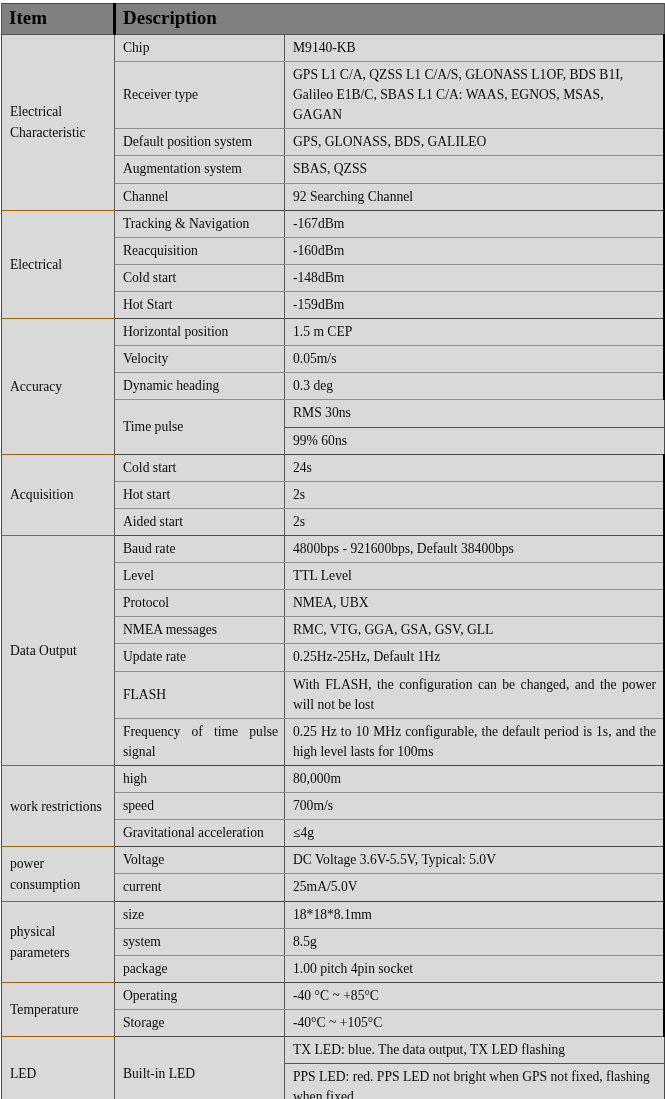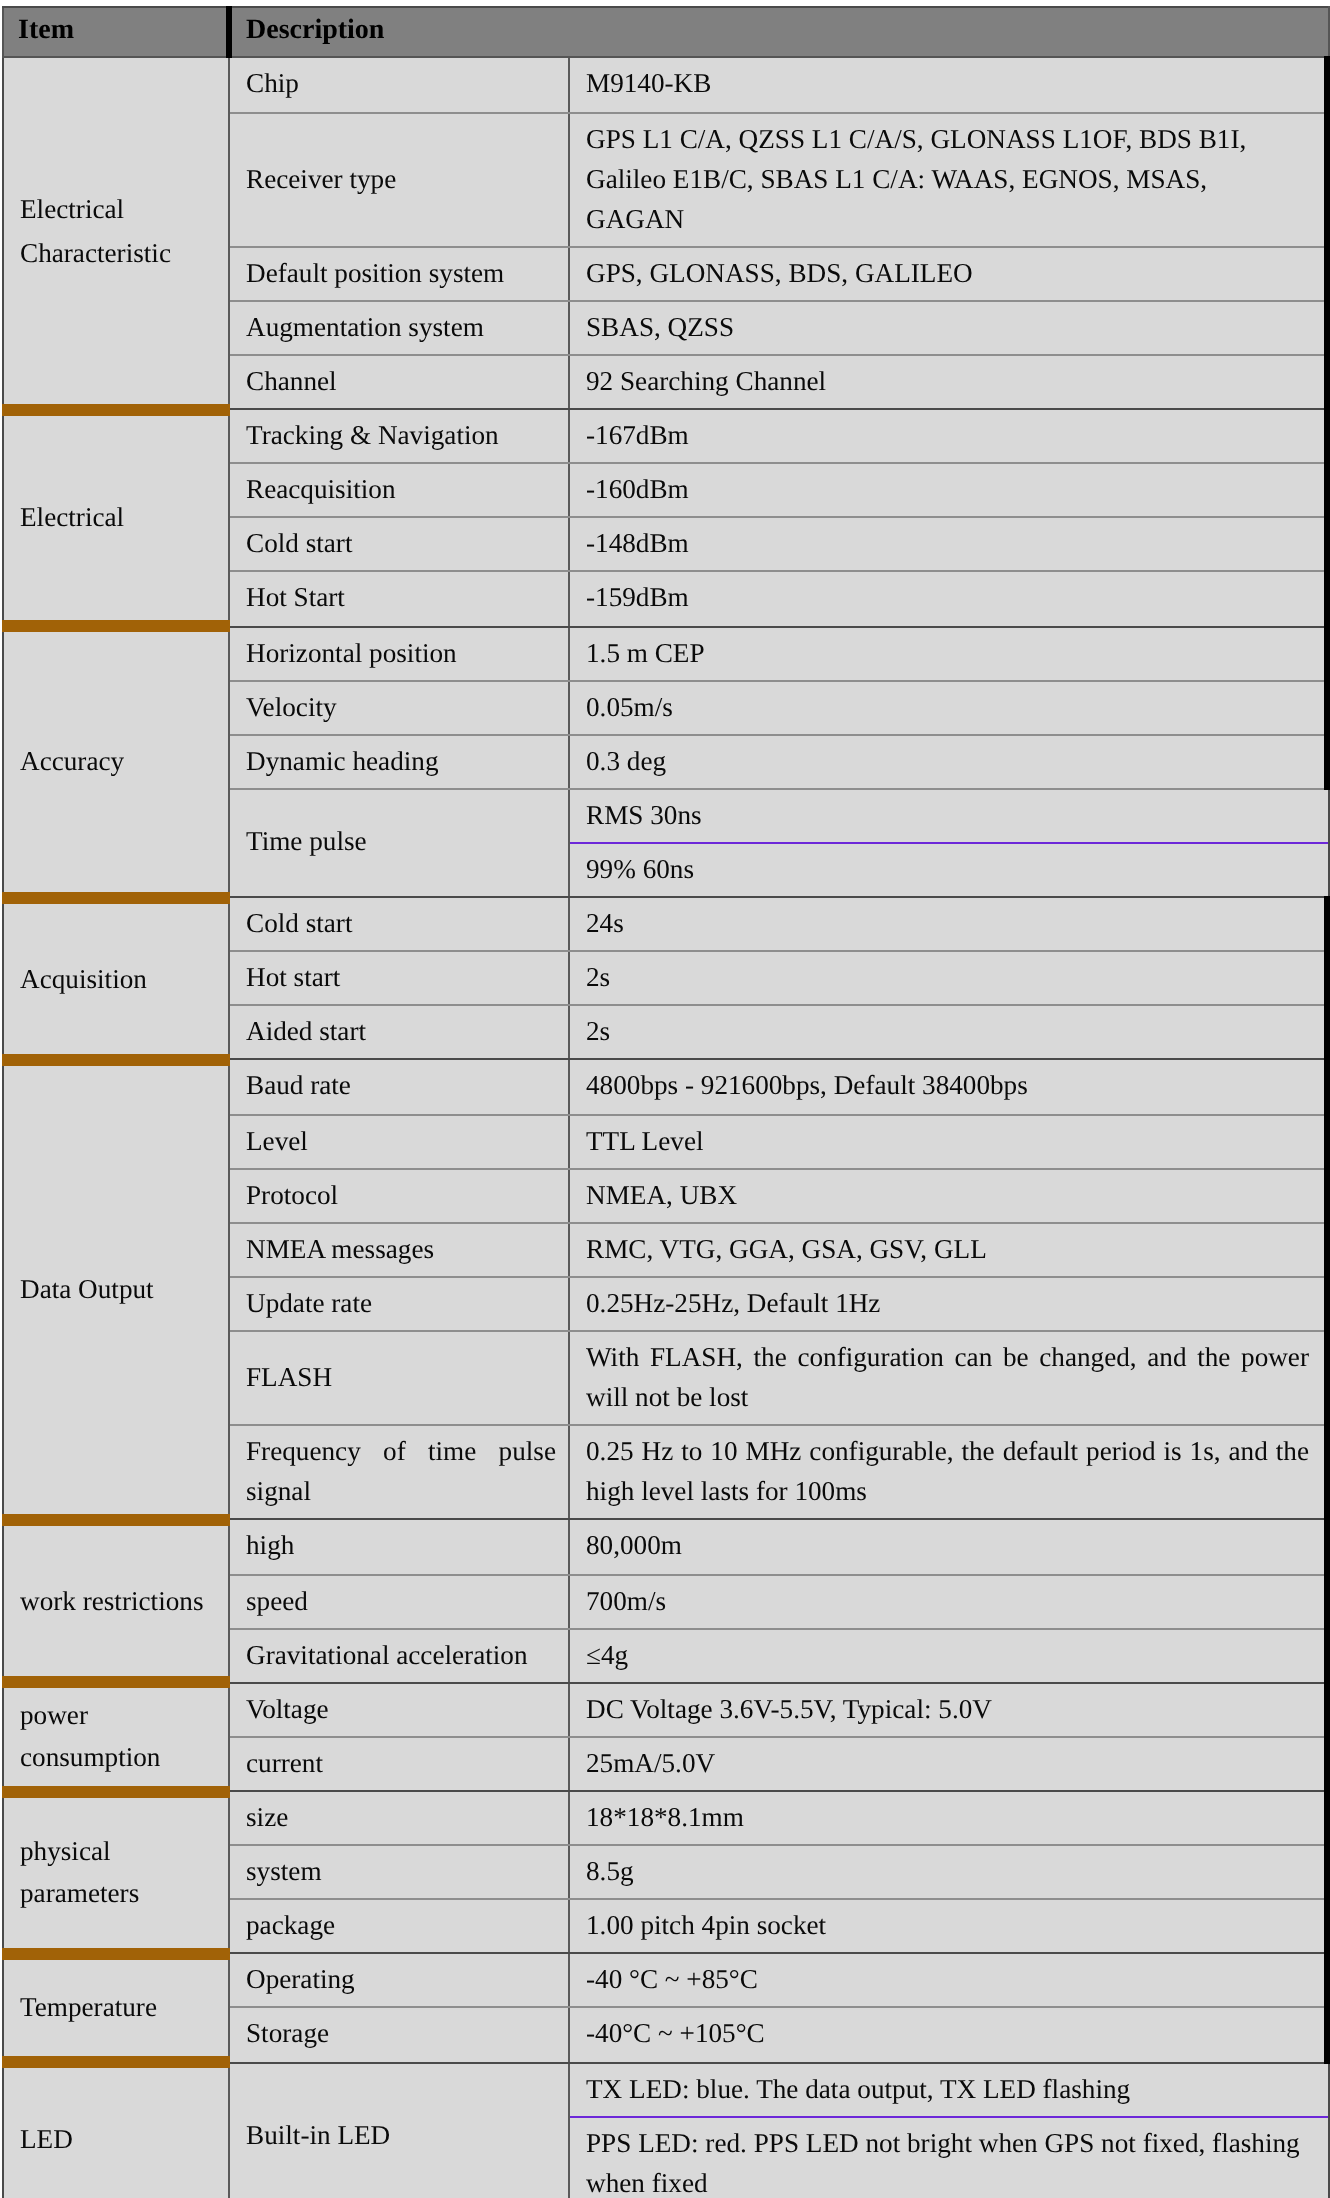--- a/index.html
+++ b/index.html
@@ -25,21 +25,21 @@
 
   table.spec col.c-item  { width: 113px; }
   table.spec col.c-desc  { width: 170px; }
   table.spec col.c-value { width: 380px; }
 
   
   thead th {
     background: #808080;
     color: #000000;
     font-weight: bold;
-    font-size: 14px;
+    font-size: 19px;
     text-align: left;
     padding: 4px 7px 5px 7px;
     border: 1px solid #555555;
     border-top: 1px solid #4a4a4a;
     line-height: 1.1;
     vertical-align: middle;
   }
   thead th.th-desc { border-left: 3px solid #000000; }
 
   
@@ -53,33 +53,33 @@
     border-top: 1px solid #8e8e8e;
     border-bottom: 1px solid #8e8e8e;
     vertical-align: middle;
     word-wrap: break-word;
     overflow-wrap: break-word;
   }
 
   
   td.item {
     border-top: 1px solid #4a4a4a;
-    border-bottom: 6px solid #a16207;
+    border-bottom: 1px solid #a16207;
     border-left: 1px solid #4a4a4a;
     padding-left: 8px;
     padding-right: 4px;
     line-height: 1.55;
   }
 
   
   tr.group-start > td { border-top: 1px solid #4a4a4a; }
   tr.group-end   > td { border-bottom: 1px solid #4a4a4a; }
 
   td.desc { padding-right: 6px; }
-  td.value { border-right: 6px solid #000000; }
+  td.value { border-right: 3px solid #000000; }
 
   
   td.justify { text-align: justify; text-align-last: left; }
   td.desc.justify { text-align: justify; text-align-last: left; margin-left: 28px; }
 
   
   td.subhost { padding: 0; border-right: 1px solid #4a4a4a; }
   td.subhost .sub {
     padding: 3px 7px 3px 8px;
     line-height: 1.48;

